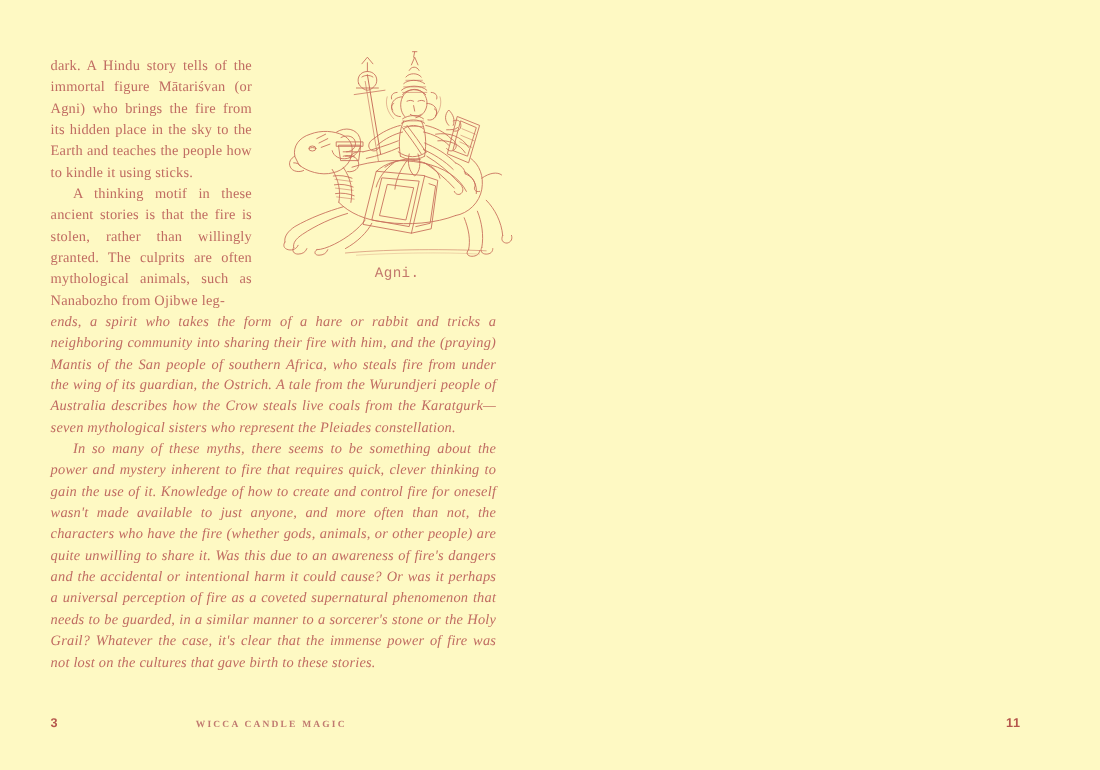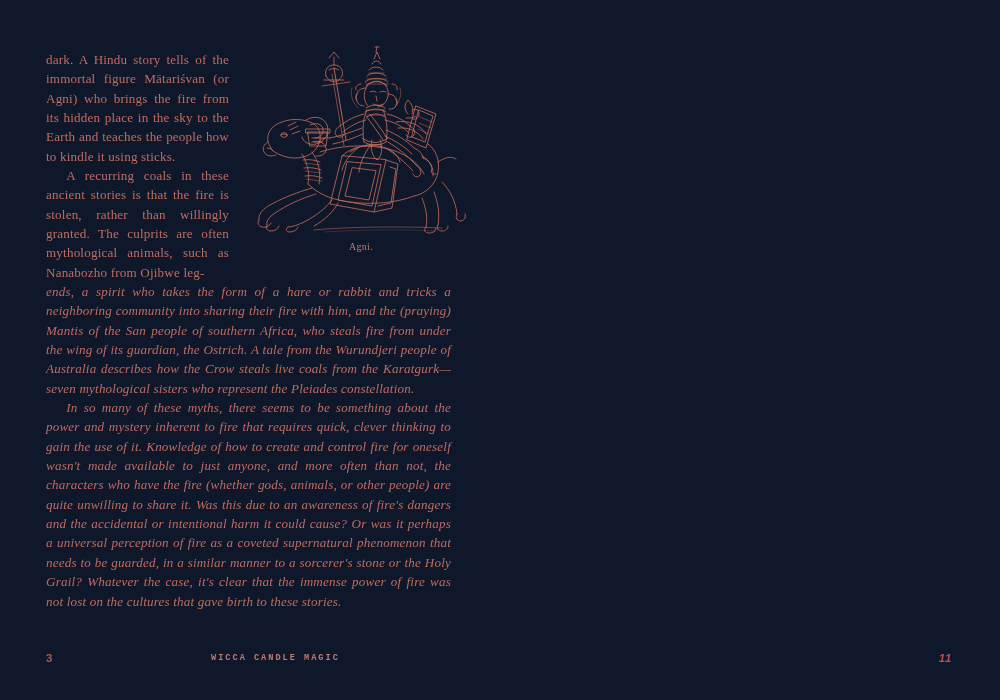--- a/index.html
+++ b/index.html
@@ -11,33 +11,33 @@
     height: 700px;
     background: #ffffff;
     font-family: "Liberation Serif", "DejaVu Serif", serif;
     overflow: hidden;
   }
 
   .spread {
     position: relative;
     width: 1000px;
     height: 700px;
-    background: #0f172a;
+    background: #fef9c3;
     box-sizing: border-box;
   }
 
   
   .page {
     position: absolute;
     top: 0;
     height: 700px;
     box-sizing: border-box;
   }
   .page-left  { left: 0;   width: 500px; }
-  .page-right { left: 496px; width: 500px; font-style: italic; }
+  .page-right { left: 472px; width: 500px; }
 
   
   .textblock {
     position: absolute;
     color: #c06c62;
     font-size: 13.1px;
     line-height: 19.35px;
     text-align: justify;
     text-justify: inter-word;
     letter-spacing: 0.18px;
@@ -74,61 +74,60 @@
     pointer-events: none;
   }
   .illus svg { display: block; width: 100%; height: 100%; }
   .illus-caption {
     position: absolute;
     left: 246px;
     top: 241px;
     width: 230px;
     text-align: center;
     color: #c3786c;
-    font-size: 10px;
-    font-family: Liberation Serif, serif;
+    font-size: 13px;
+    font-family: Liberation Mono, monospace;
     letter-spacing: 0.3px;
   }
 
   
   .folio {
     position: absolute;
     bottom: 36px;
     color: #b5564c;
     font-family: "Liberation Sans", sans-serif;
     font-size: 11.5px;
     font-weight: bold;
     letter-spacing: 0.6px;
   }
   .folio-left  { left: 46px; }
   .folio-right { right: 44px; }
 
   .runhead {
     position: absolute;
     bottom: 37px;
     color: #c07a70;
-    font-family: Liberation Mono, monospace;
+    font-family: Liberation Serif, serif;
     font-size: 8.6px;
     font-weight: bold;
     letter-spacing: 2.0px;
     text-transform: uppercase;
-    margin-left: 33px;
   }
   .runhead-left  { left: 178px; }
 </style>
 </head>
 <body>
 
 <div class="spread">
 
   <div class="page page-left">
 
     <div class="textblock col-left-narrow">
       <p class="cont">dark. A Hindu story tells of the immortal figure Mātariśvan (or Agni) who brings the fire from its hidden place in the sky to the Earth and teaches the people how to kindle it using sticks.</p>
-      <p class="nofirst">A recurring coals in these ancient stories is that the fire is stolen, rather than willingly granted. The culprits are often mythological animals, such as Nanabozho from Ojibwe leg-</p>
+      <p class="nofirst">A thinking motif in these ancient stories is that the fire is stolen, rather than willingly granted. The culprits are often mythological animals, such as Nanabozho from Ojibwe leg-</p>
     </div>
 
     <div class="textblock col-left-wide">
       <p class="cont">ends, a spirit who takes the form of a hare or rabbit and tricks a neighboring community into sharing their fire with him, and the (praying) Mantis of the San people of southern Africa, who steals fire from under the wing of its guardian, the Ostrich. A tale from the Wurundjeri people of Australia describes how the Crow steals live coals from the Karatgurk—seven mythological sisters who represent the Pleiades constellation.</p>
       <p class="nofirst">In so many of these myths, there seems to be something about the power and mystery inherent to fire that requires quick, clever thinking to gain the use of it. Knowledge of how to create and control fire for oneself wasn't made available to just anyone, and more often than not, the characters who have the fire (whether gods, animals, or other people) are quite unwilling to share it. Was this due to an awareness of fire's dangers and the accidental or intentional harm it could cause? Or was it perhaps a universal perception of fire as a coveted supernatural phenomenon that needs to be guarded, in a similar manner to a sorcerer's stone or the Holy Grail? Whatever the case, it's clear that the immense power of fire was not lost on the cultures that gave birth to these stories.</p>
     </div>
 
     <div class="illus">
       <svg viewBox="0 0 230 250" xmlns="http://www.w3.org/2000/svg" fill="none" stroke="#c8705c" stroke-width="0.8" stroke-linecap="round" stroke-linejoin="round">
 

